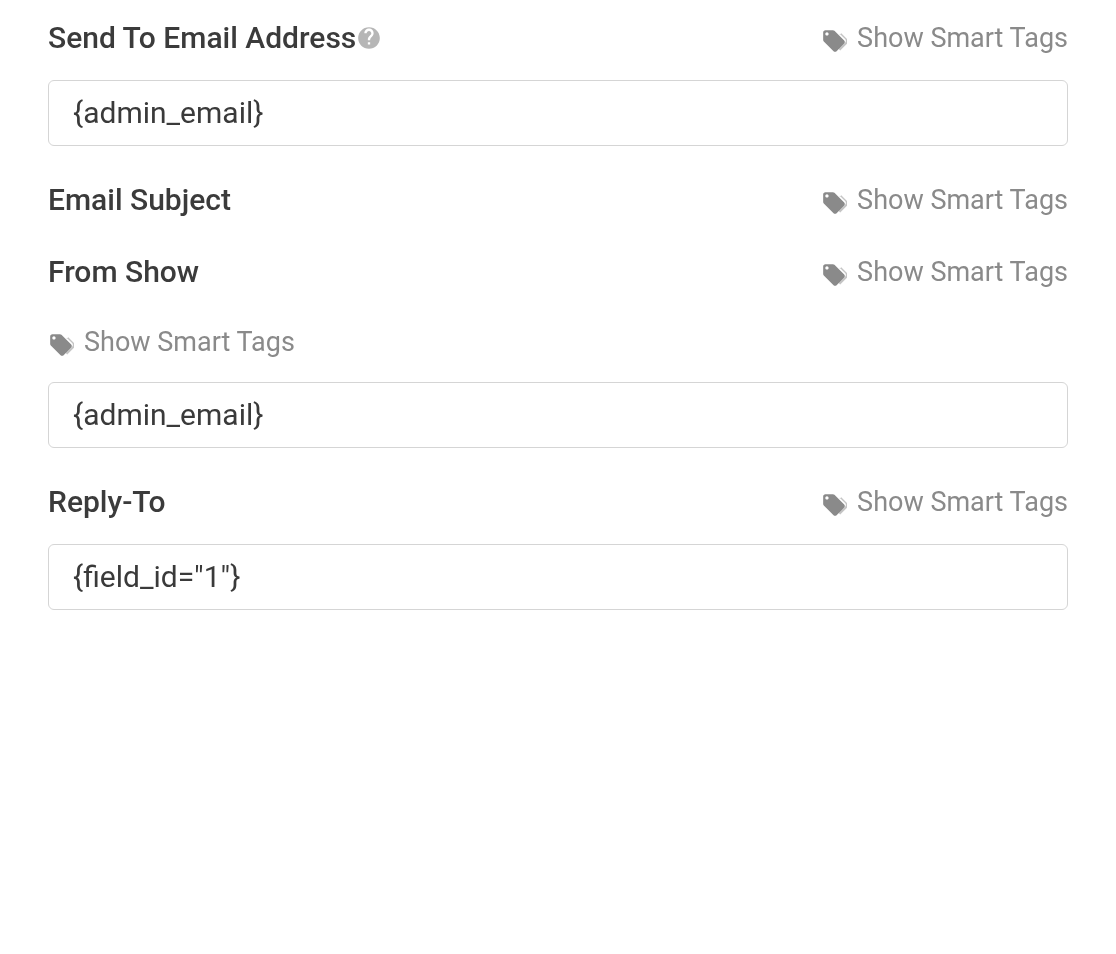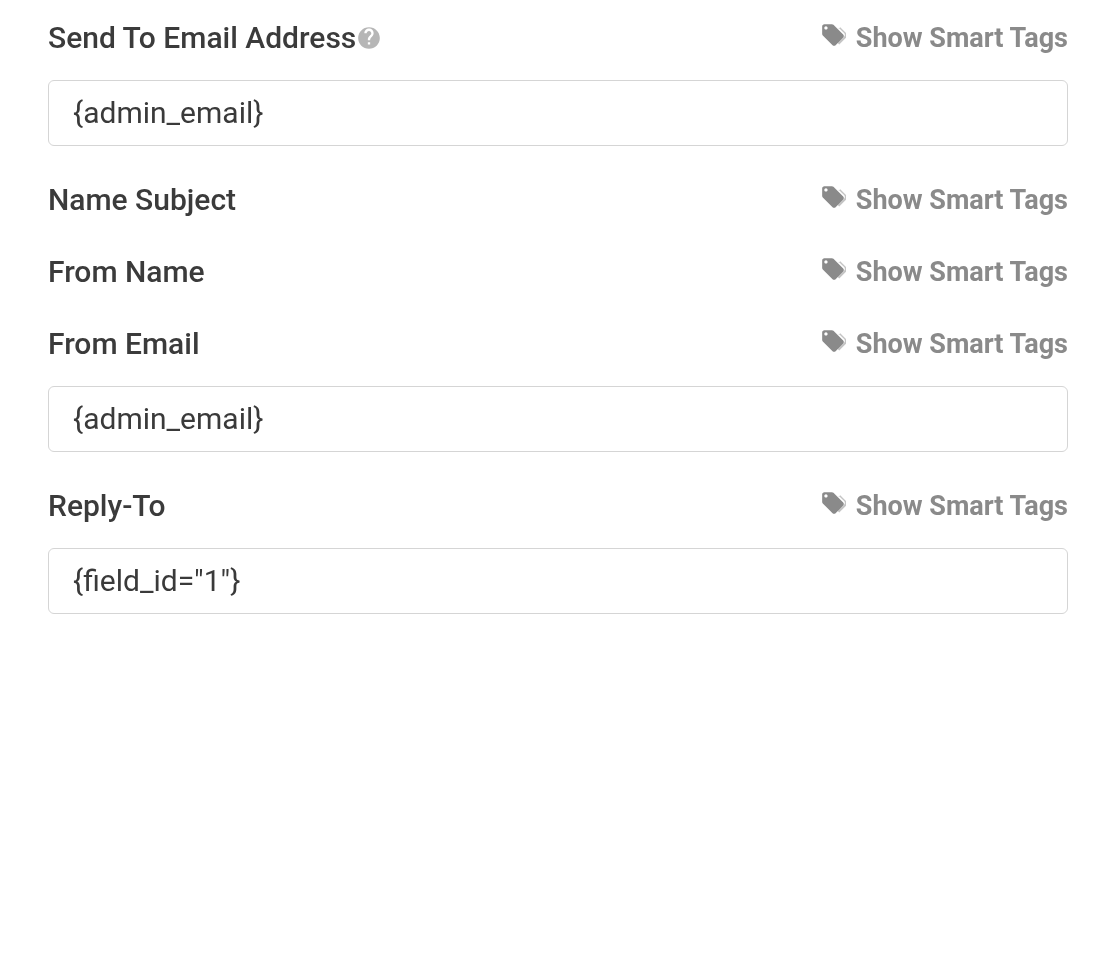--- a/index.html
+++ b/index.html
@@ -40,25 +40,25 @@
     align-items: center;
     justify-content: center;
   }
   .help-icon svg {
     width: 26px;
     height: 26px;
     display: block;
   }
   .smart-tags {
     display: inline-flex;
-    align-items: flex-start;
+    align-items: flex-end;
     gap: 10px;
     color: #8a8a8a;
     font-size: 27px;
-    font-weight: 700;
+    font-weight: 400;
     cursor: pointer;
     user-select: none;
   }
   .smart-tags svg {
     width: 26px;
     height: 26px;
     display: block;
   }
   .field-input {
     width: 100%;
@@ -94,52 +94,49 @@
       </svg>
       <span>Show Smart Tags</span>
     </span>
   </div>
   <input type="text" class="field-input" value="{admin_email}" style="">
 </div>
 
 <div class="field">
   <div class="field-header">
     <div class="field-label-wrap">
-      <span class="field-label">Name Subject</span>
+      <span class="field-label">Email Subject</span>
     </div>
     <span class="smart-tags">
       <svg viewBox="0 0 24 24" fill="currentColor" aria-hidden="true">
         <path d="M21.41 11.58l-9-9C12.05 2.22 11.55 2 11 2H4c-1.1 0-2 .9-2 2v7c0 .55.22 1.05.59 1.42l9 9c.36.36.86.58 1.41.58s1.05-.22 1.41-.59l7-7c.37-.36.59-.86.59-1.41s-.23-1.06-.59-1.42zM5.5 7C4.67 7 4 6.33 4 5.5S4.67 4 5.5 4 7 4.67 7 5.5 6.33 7 5.5 7z"></path>
         <path d="M17.27 5.35l5.14 5.14c.37.36.59.86.59 1.41s-.22 1.05-.59 1.42l-6.06 6.06 1.41 1.41 7.07-7.07c.37-.36.59-.86.59-1.41s-.22-1.05-.59-1.42l-6.15-6.15-1.41 1.41z" opacity="0.5"></path>
       </svg>
       <span>Show Smart Tags</span>
     </span>
   </div>
 </div>
 
 <div class="field">
   <div class="field-header">
     <div class="field-label-wrap">
-      <span class="field-label">From Name</span>
+      <span class="field-label">From Show</span>
     </div>
     <span class="smart-tags">
       <svg viewBox="0 0 24 24" fill="currentColor" aria-hidden="true">
         <path d="M21.41 11.58l-9-9C12.05 2.22 11.55 2 11 2H4c-1.1 0-2 .9-2 2v7c0 .55.22 1.05.59 1.42l9 9c.36.36.86.58 1.41.58s1.05-.22 1.41-.59l7-7c.37-.36.59-.86.59-1.41s-.23-1.06-.59-1.42zM5.5 7C4.67 7 4 6.33 4 5.5S4.67 4 5.5 4 7 4.67 7 5.5 6.33 7 5.5 7z"></path>
         <path d="M17.27 5.35l5.14 5.14c.37.36.59.86.59 1.41s-.22 1.05-.59 1.42l-6.06 6.06 1.41 1.41 7.07-7.07c.37-.36.59-.86.59-1.41s-.22-1.05-.59-1.42l-6.15-6.15-1.41 1.41z" opacity="0.5"></path>
       </svg>
       <span>Show Smart Tags</span>
     </span>
   </div>
 </div>
 
 <div class="field">
   <div class="field-header">
-    <div class="field-label-wrap">
-      <span class="field-label">From Email</span>
-    </div>
     <span class="smart-tags">
       <svg viewBox="0 0 24 24" fill="currentColor" aria-hidden="true">
         <path d="M21.41 11.58l-9-9C12.05 2.22 11.55 2 11 2H4c-1.1 0-2 .9-2 2v7c0 .55.22 1.05.59 1.42l9 9c.36.36.86.58 1.41.58s1.05-.22 1.41-.59l7-7c.37-.36.59-.86.59-1.41s-.23-1.06-.59-1.42zM5.5 7C4.67 7 4 6.33 4 5.5S4.67 4 5.5 4 7 4.67 7 5.5 6.33 7 5.5 7z"></path>
         <path d="M17.27 5.35l5.14 5.14c.37.36.59.86.59 1.41s-.22 1.05-.59 1.42l-6.06 6.06 1.41 1.41 7.07-7.07c.37-.36.59-.86.59-1.41s-.22-1.05-.59-1.42l-6.15-6.15-1.41 1.41z" opacity="0.5"></path>
       </svg>
       <span>Show Smart Tags</span>
     </span>
   </div>
   <input type="text" class="field-input" value="{admin_email}" style="">
 </div>

